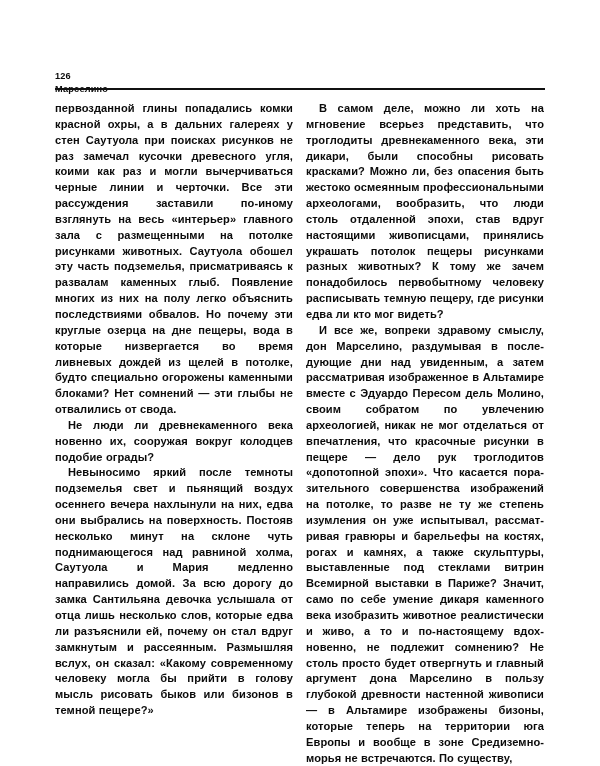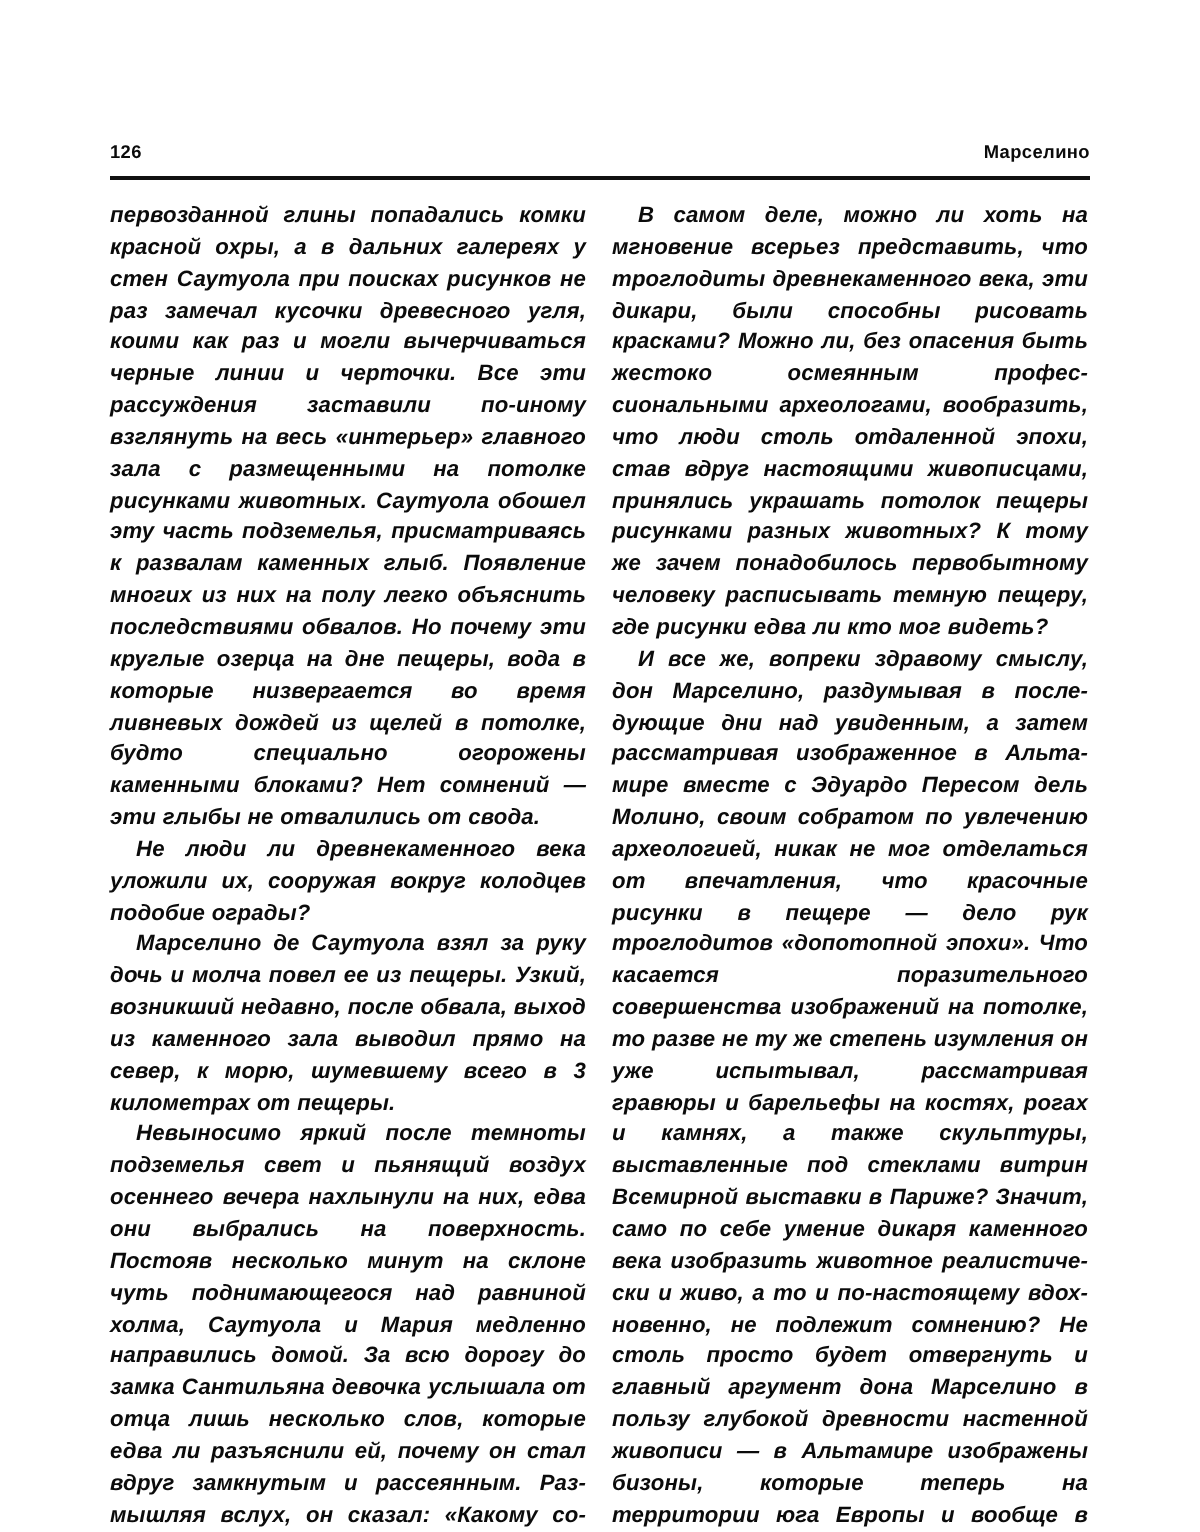--- a/index.html
+++ b/index.html
@@ -24,26 +24,27 @@
     box-sizing: border-box;
   }
 
   
   .running-head {
     position: absolute;
     left: 55px;
     top: 71px;
     width: 490px;
     display: flex;
-    justify-content: space-between;
+    justify-content: flex-end;
     align-items: baseline;
-    gap: 30px;
+    gap: 3px;
     font-size: 9.2px;
     font-weight: bold;
     letter-spacing: 0.2px;
+    flex-direction: column;
   }
   .running-head .folio {
     font-size: 9.2px;
     font-weight: bold;
   }
   .running-head .chapter-title {
     font-size: 9.2px;
     font-weight: bold;
   }
 
@@ -58,21 +59,20 @@
 
   
   .columns {
     position: absolute;
     left: 55px;
     top: 101px;
     width: 490px;
     height: 600px;
     display: flex;
     gap: 13px;
-    font-style: italic;
   }
   .column {
     width: 238px;
     flex: 0 0 238px;
   }
 
   p.para {
     margin: 0;
     font-size: 11.1px;
     line-height: 15.85px;
@@ -99,22 +99,21 @@
     <span class="folio">126</span>
     <span class="chapter-title">Марселино</span>
   </div>
 
   <div class="head-rule"></div>
 
   <div class="columns">
 
     <div class="column">
       <p class="para cont">первозданной глины попадались ком­ки красной охры, а в дальних га­лереях у стен Саутуола при поисках рисунков не раз замечал кусочки древесного угля, коими как раз и могли вычерчиваться черные линии и черточки. Все эти рассуждения заставили по-иному взглянуть на весь «интерьер» главного зала с размещен­ными на потолке рисунками животных. Саутуола обошел эту часть подземелья, присматриваясь к развалам каменных глыб. Появление многих из них на полу легко объяснить последствиями об­валов. Но почему эти круглые озерца на дне пещеры, вода в которые низвер­гается во время ливневых дождей из щелей в потолке, будто специально огорожены каменными блоками? Нет сомнений — эти глыбы не отвалились от свода.</p>
-      <p class="para indent">Не люди ли древнекаменного века уложили их, сооружая вокруг колодцев подобие ограды?</p>
-      <p class="para indent">Марселино де Саутуола взял за руку дочь и молча повел ее из пещеры. Уз­кий, возникший недавно, после обвала, выход из каменного зала выводил пря­мо на север, к морю, шумевшему всего в 3 километрах от пещеры.</p>
+      <p class="para indent">Не люди ли древнекаменного века новенно их, сооружая вокруг колодцев подобие ограды?</p>
       <p class="para indent">Невыносимо яркий после темноты подземелья свет и пьянящий воздух осеннего вечера нахлынули на них, едва они выбрались на поверхность. Постояв несколько минут на склоне чуть поднимающегося над равниной холма, Саутуола и Мария медленно направились домой. За всю дорогу до замка Сантильяна девочка услышала от отца лишь несколько слов, которые едва ли разъяснили ей, почему он стал вдруг замкнутым и рассеянным. Раз­мышляя вслух, он сказал: «Какому со­временному человеку могла бы прийти в голову мысль рисовать быков или бизонов в темной пещере?»</p>
     </div>
 
     <div class="column">
       <p class="para indent">В самом деле, можно ли хоть на мгновение всерьез представить, что троглодиты древнекаменного века, эти дикари, были способны рисовать красками? Можно ли, без опасения быть жестоко осмеянным профес­сиональными археологами, вообразить, что люди столь отдаленной эпохи, став вдруг настоящими живописцами, принялись украшать потолок пещеры рисунками разных животных? К тому же зачем понадобилось первобытному человеку расписывать темную пещеру, где рисунки едва ли кто мог видеть?</p>
       <p class="para indent">И все же, вопреки здравому смыслу, дон Марселино, раздумывая в после­дующие дни над увиденным, а затем рассматривая изображенное в Альта­мире вместе с Эдуардо Пересом дель Молино, своим собратом по увлечению археологией, никак не мог отделаться от впечатления, что красочные рисунки в пещере — дело рук троглодитов «допотопной эпохи». Что касается пора­зительного совершенства изображений на потолке, то разве не ту же степень изумления он уже испытывал, рассмат­ривая гравюры и барельефы на костях, рогах и камнях, а также скульптуры, выставленные под стеклами витрин Всемирной выставки в Париже? Значит, само по себе умение дикаря каменного века изобразить животное реалистиче­ски и живо, а то и по-настоящему вдох­новенно, не подлежит сомнению? Не столь просто будет отвергнуть и глав­ный аргумент дона Марселино в пользу глубокой древности настенной живо­писи — в Альтамире изображены бизо­ны, которые теперь на территории юга Европы и вообще в зоне Средиземно­морья не встречаются. По существу,</p>
     </div>
 
   </div>
 

